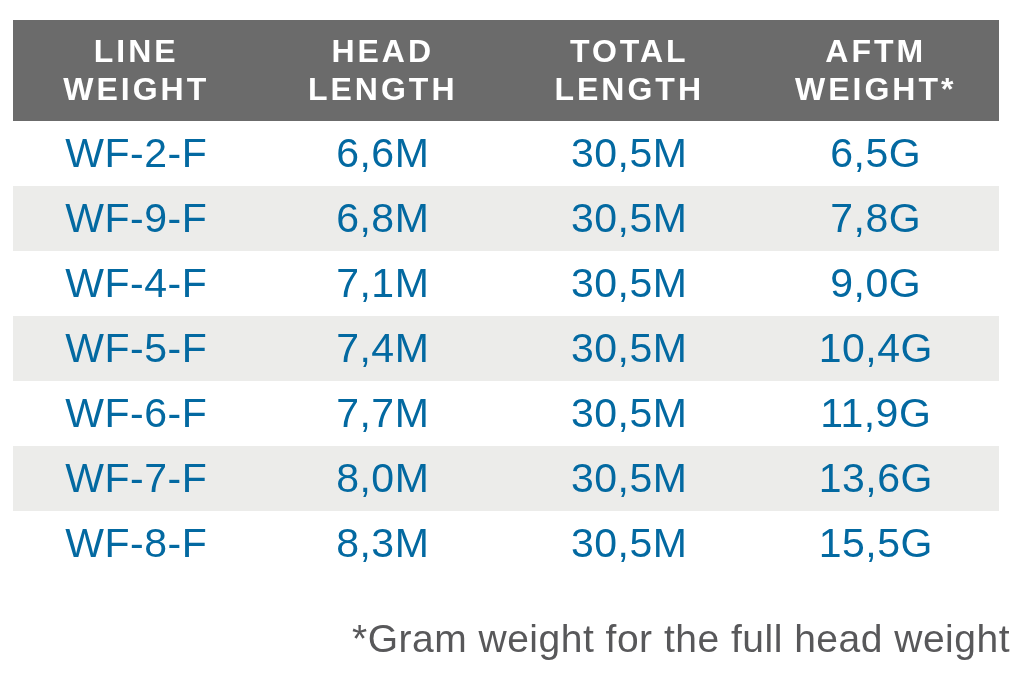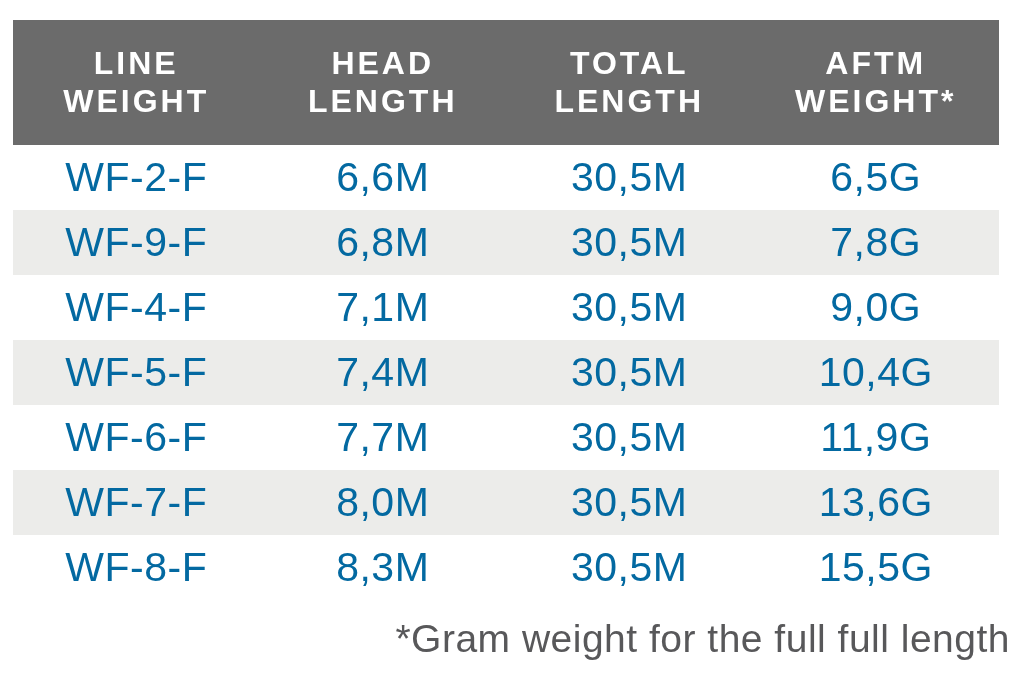--- a/index.html
+++ b/index.html
@@ -27,21 +27,21 @@
     background: #6b6b6b;
     color: #ffffff;
     font-weight: bold;
     font-size: 32px;
     letter-spacing: 3px;
     line-height: 1.18;
     text-align: center;
     vertical-align: middle;
     white-space: pre-line;
     height: 101px;
-    padding: 12px;
+    padding: 0;
   }
   table.spec-table td {
     height: 65px;
     padding: 0;
     text-align: center;
     vertical-align: middle;
     font-size: 41px;
     color: #0369a1;
     letter-spacing: 0.5px;
   }
@@ -116,15 +116,15 @@
       </tr>
       <tr>
         <td>WF-8-F</td>
         <td>8,3M</td>
         <td>30,5M</td>
         <td>15,5G</td>
       </tr>
     </tbody>
   </table>
 
-  <div class="footnote">*Gram weight for the full full length</div>
+  <div class="footnote">*Gram weight for the full head weight</div>
 
 </div>
 
 </body></html>

